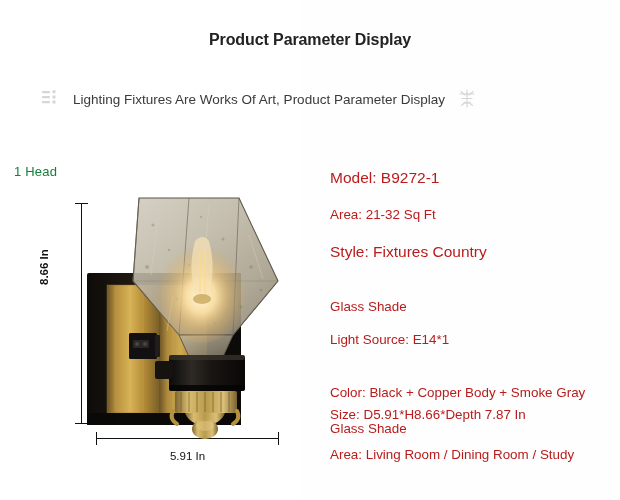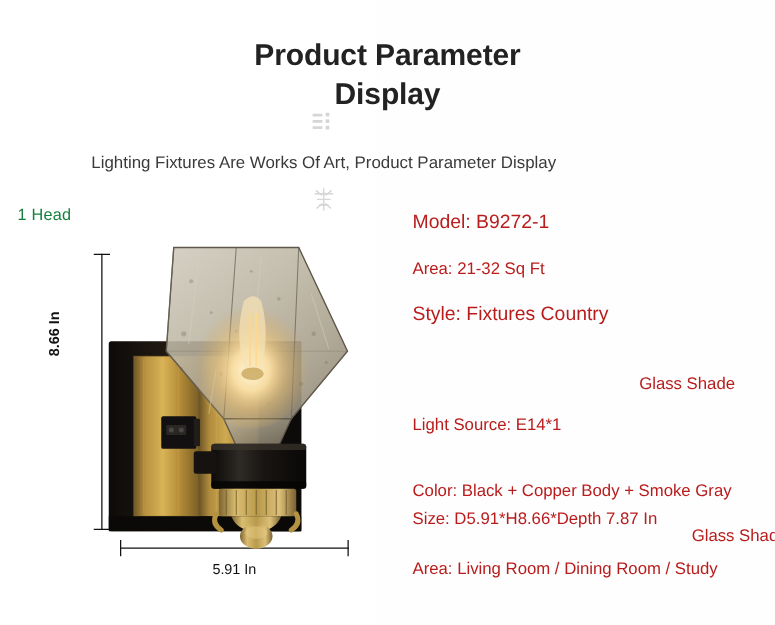--- a/index.html
+++ b/index.html
@@ -16,27 +16,27 @@
   
   .panel-bg {
     position:absolute; left:300px; top:0; width:320px; height:500px;
     background:#fefefe;
   }
 
   
   .header { position:absolute; left:0; top:30px; width:620px; }
   .title {
     width:300px; margin:0 auto;
-    font-size:24px; font-weight:bold; line-height:1.28;
+    font-size:16px; font-weight:bold; line-height:1.28;
     color:#222; text-align:center;
     letter-spacing:-0.1px;
   }
   .subtitle-row {
     position:absolute; left:0; top:58px; width:518px;
-    display:flex; align-items:center; justify-content:center; gap:12px;flex-direction:column;
+    display:flex; align-items:center; justify-content:center; gap:12px;
   }
   .subtitle {
     font-size:13.5px; color:#3a3a3a; white-space:nowrap;
   }
   .orn { width:20px; height:22px; opacity:.30; flex:0 0 auto; }
 
   
   .head-badge {
     position:absolute; left:14px; top:164px;
     font-size:13px; color:#15803d; letter-spacing:.2px;
@@ -84,21 +84,21 @@
   .spec.small { font-size:13.4px; line-height:1.35; }
   .sp-1 { position:absolute; left:0; top:0;   }
   .sp-2 { position:absolute; left:0; top:38px; }
   .sp-3 { position:absolute; left:0; top:74px; }
   .sp-4 { position:absolute; left:0; top:112px; text-align:center; width:258px;}
   .sp-5 { position:absolute; left:0; top:163px; }
   .sp-6 { position:absolute; left:0; top:198px; text-align:center; width:300px;}
   .sp-7 { position:absolute; left:0; top:238px; white-space:nowrap; }
   .sp-8 { position:absolute; left:0; top:278px; white-space:nowrap; }
   .nowrapline { white-space:nowrap; display:block; text-align:left; }
-  .wrapline2 { display:block; text-align:right; }
+  .wrapline2 { display:block; text-align:left; }
 </style>
 </head>
 <body>
 
 <div id="page">
 
   <div class="panel-bg"></div>
 
   <div class="header">
     <div class="title"><span>Product Parameter Di</span><span>splay</span></div>

